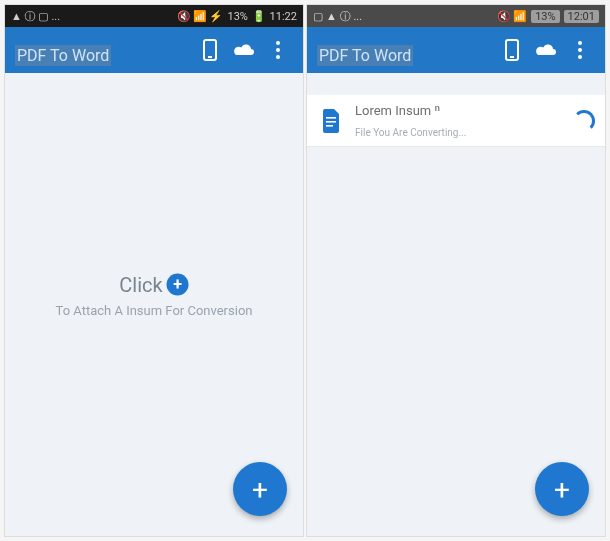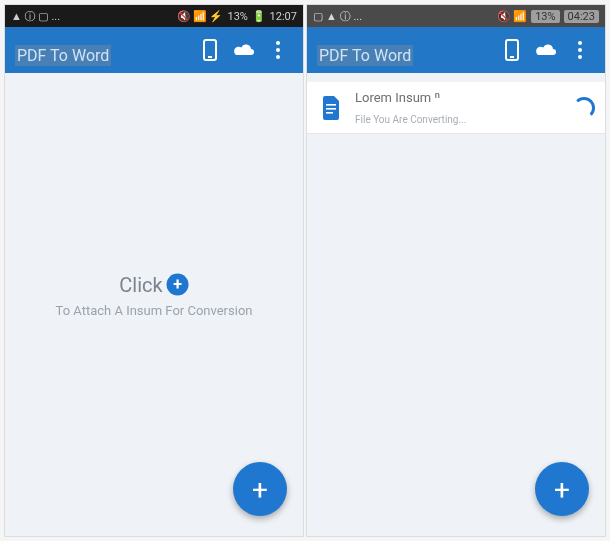--- a/index.html
+++ b/index.html
@@ -106,21 +106,21 @@
     background: #1f77d0;
     color: #fff;
     display: flex;
     align-items: center;
     justify-content: center;
     font-size: 28px;
     box-shadow: 0 3px 6px rgba(0,0,0,0.3);
     cursor: pointer;
   }
   .list {
-    padding: 9px 0;
+    padding: 22px 0;
   }
   .list-item {
     background: #fff;
     display: flex;
     align-items: center;
     padding: 8px 10px;
     border-bottom: 1px solid #e6e9ec;
   }
   .file-icon {
     width: 28px;
@@ -157,21 +157,21 @@
 
 <div class="phone">
   <div class="statusbar">
     <div class="left">
       <span>▲ ⓘ ▢ ...</span>
     </div>
     <div class="right">
       <span>🔇 📶 ⚡</span>
       <span>13%</span>
       <span>🔋</span>
-      <span>12:07</span>
+      <span>11:22</span>
     </div>
   </div>
   <div class="appbar">
     <span class="app-title">PDF To Word</span>
     <span class="appbar-spacer"></span>
     <span class="appbar-icon">
       <svg width="18" height="22" viewBox="0 0 18 22" fill="none" stroke="white" stroke-width="2">
           <rect x="3" y="1" width="12" height="20" rx="2"></rect>
           <line x1="7" y1="18" x2="11" y2="18"></line>
         </svg>
@@ -204,21 +204,21 @@
 </div>
 
 <div class="phone">
   <div class="statusbar statusbar-light">
     <div class="left">
       <span>▢ ▲ ⓘ ...</span>
     </div>
     <div class="right">
       <span>🔇 📶</span>
       <span class="battery-pill">13%</span>
-      <span class="battery-pill">04:23</span>
+      <span class="battery-pill">12:01</span>
     </div>
   </div>
   <div class="appbar">
     <span class="app-title">PDF To Word</span>
     <span class="appbar-spacer"></span>
     <span class="appbar-icon">
       <svg width="18" height="22" viewBox="0 0 18 22" fill="none" stroke="white" stroke-width="2">
           <rect x="3" y="1" width="12" height="20" rx="2"></rect>
           <line x1="7" y1="18" x2="11" y2="18"></line>
         </svg>

